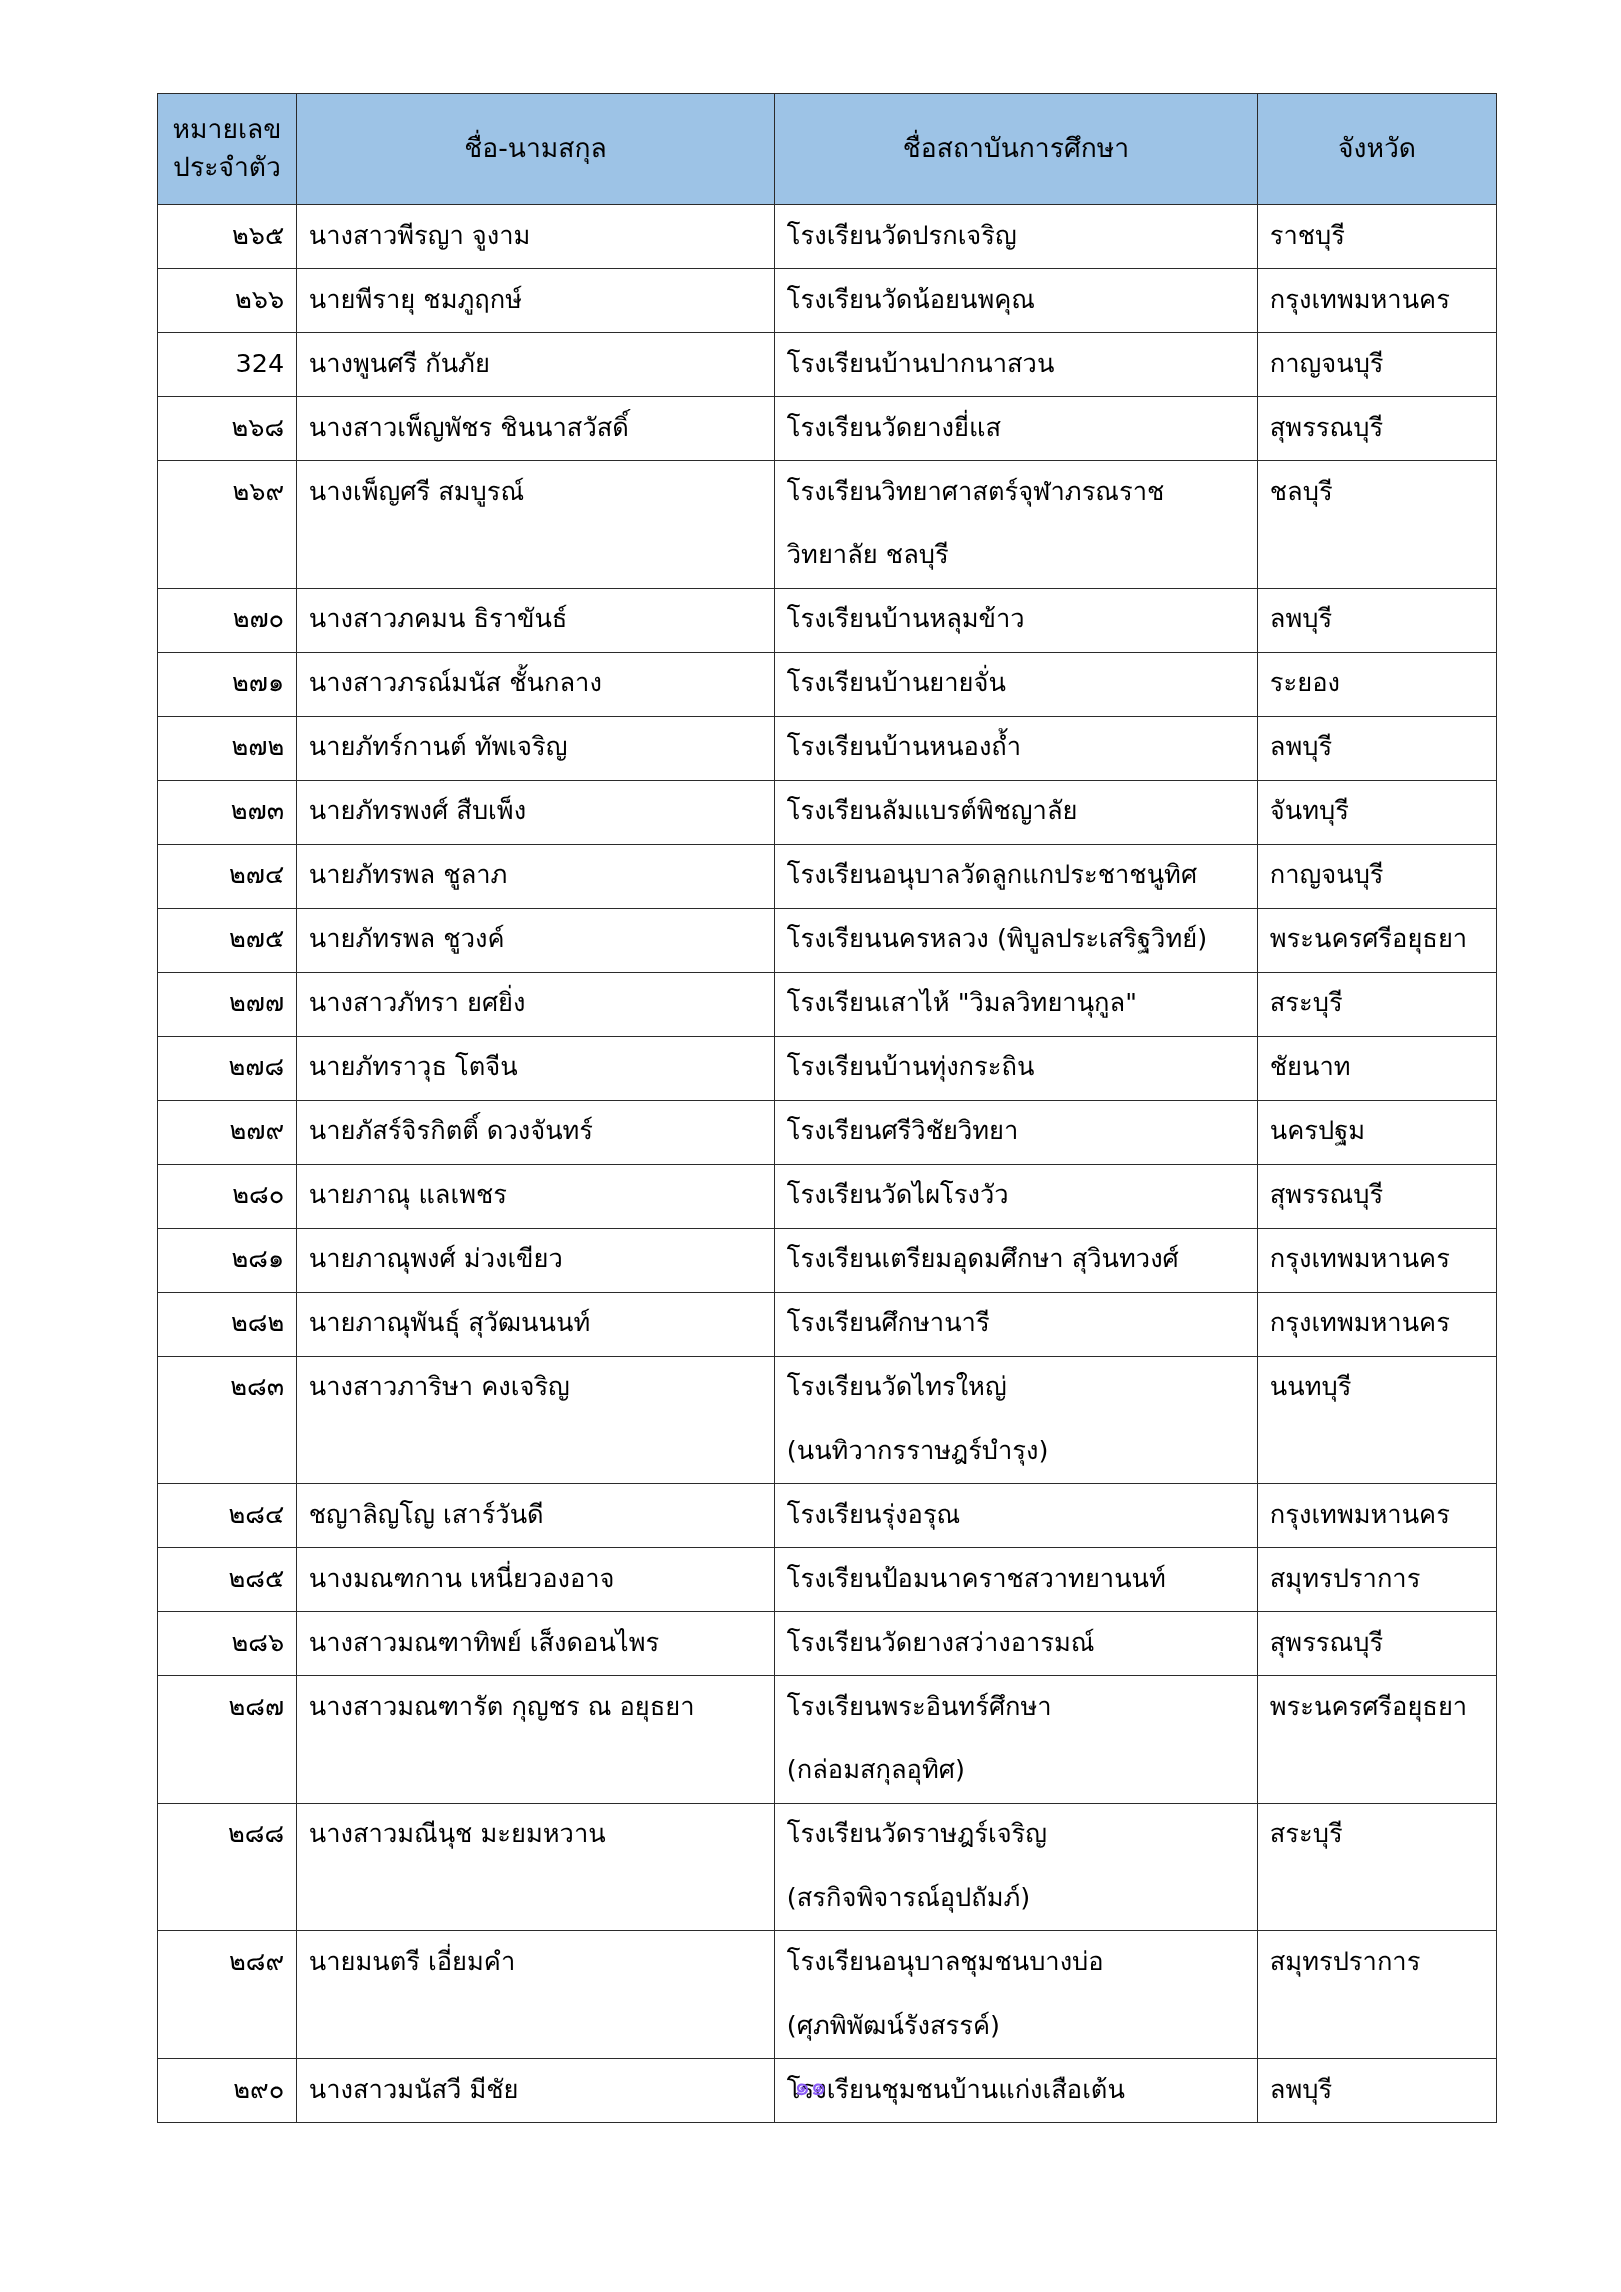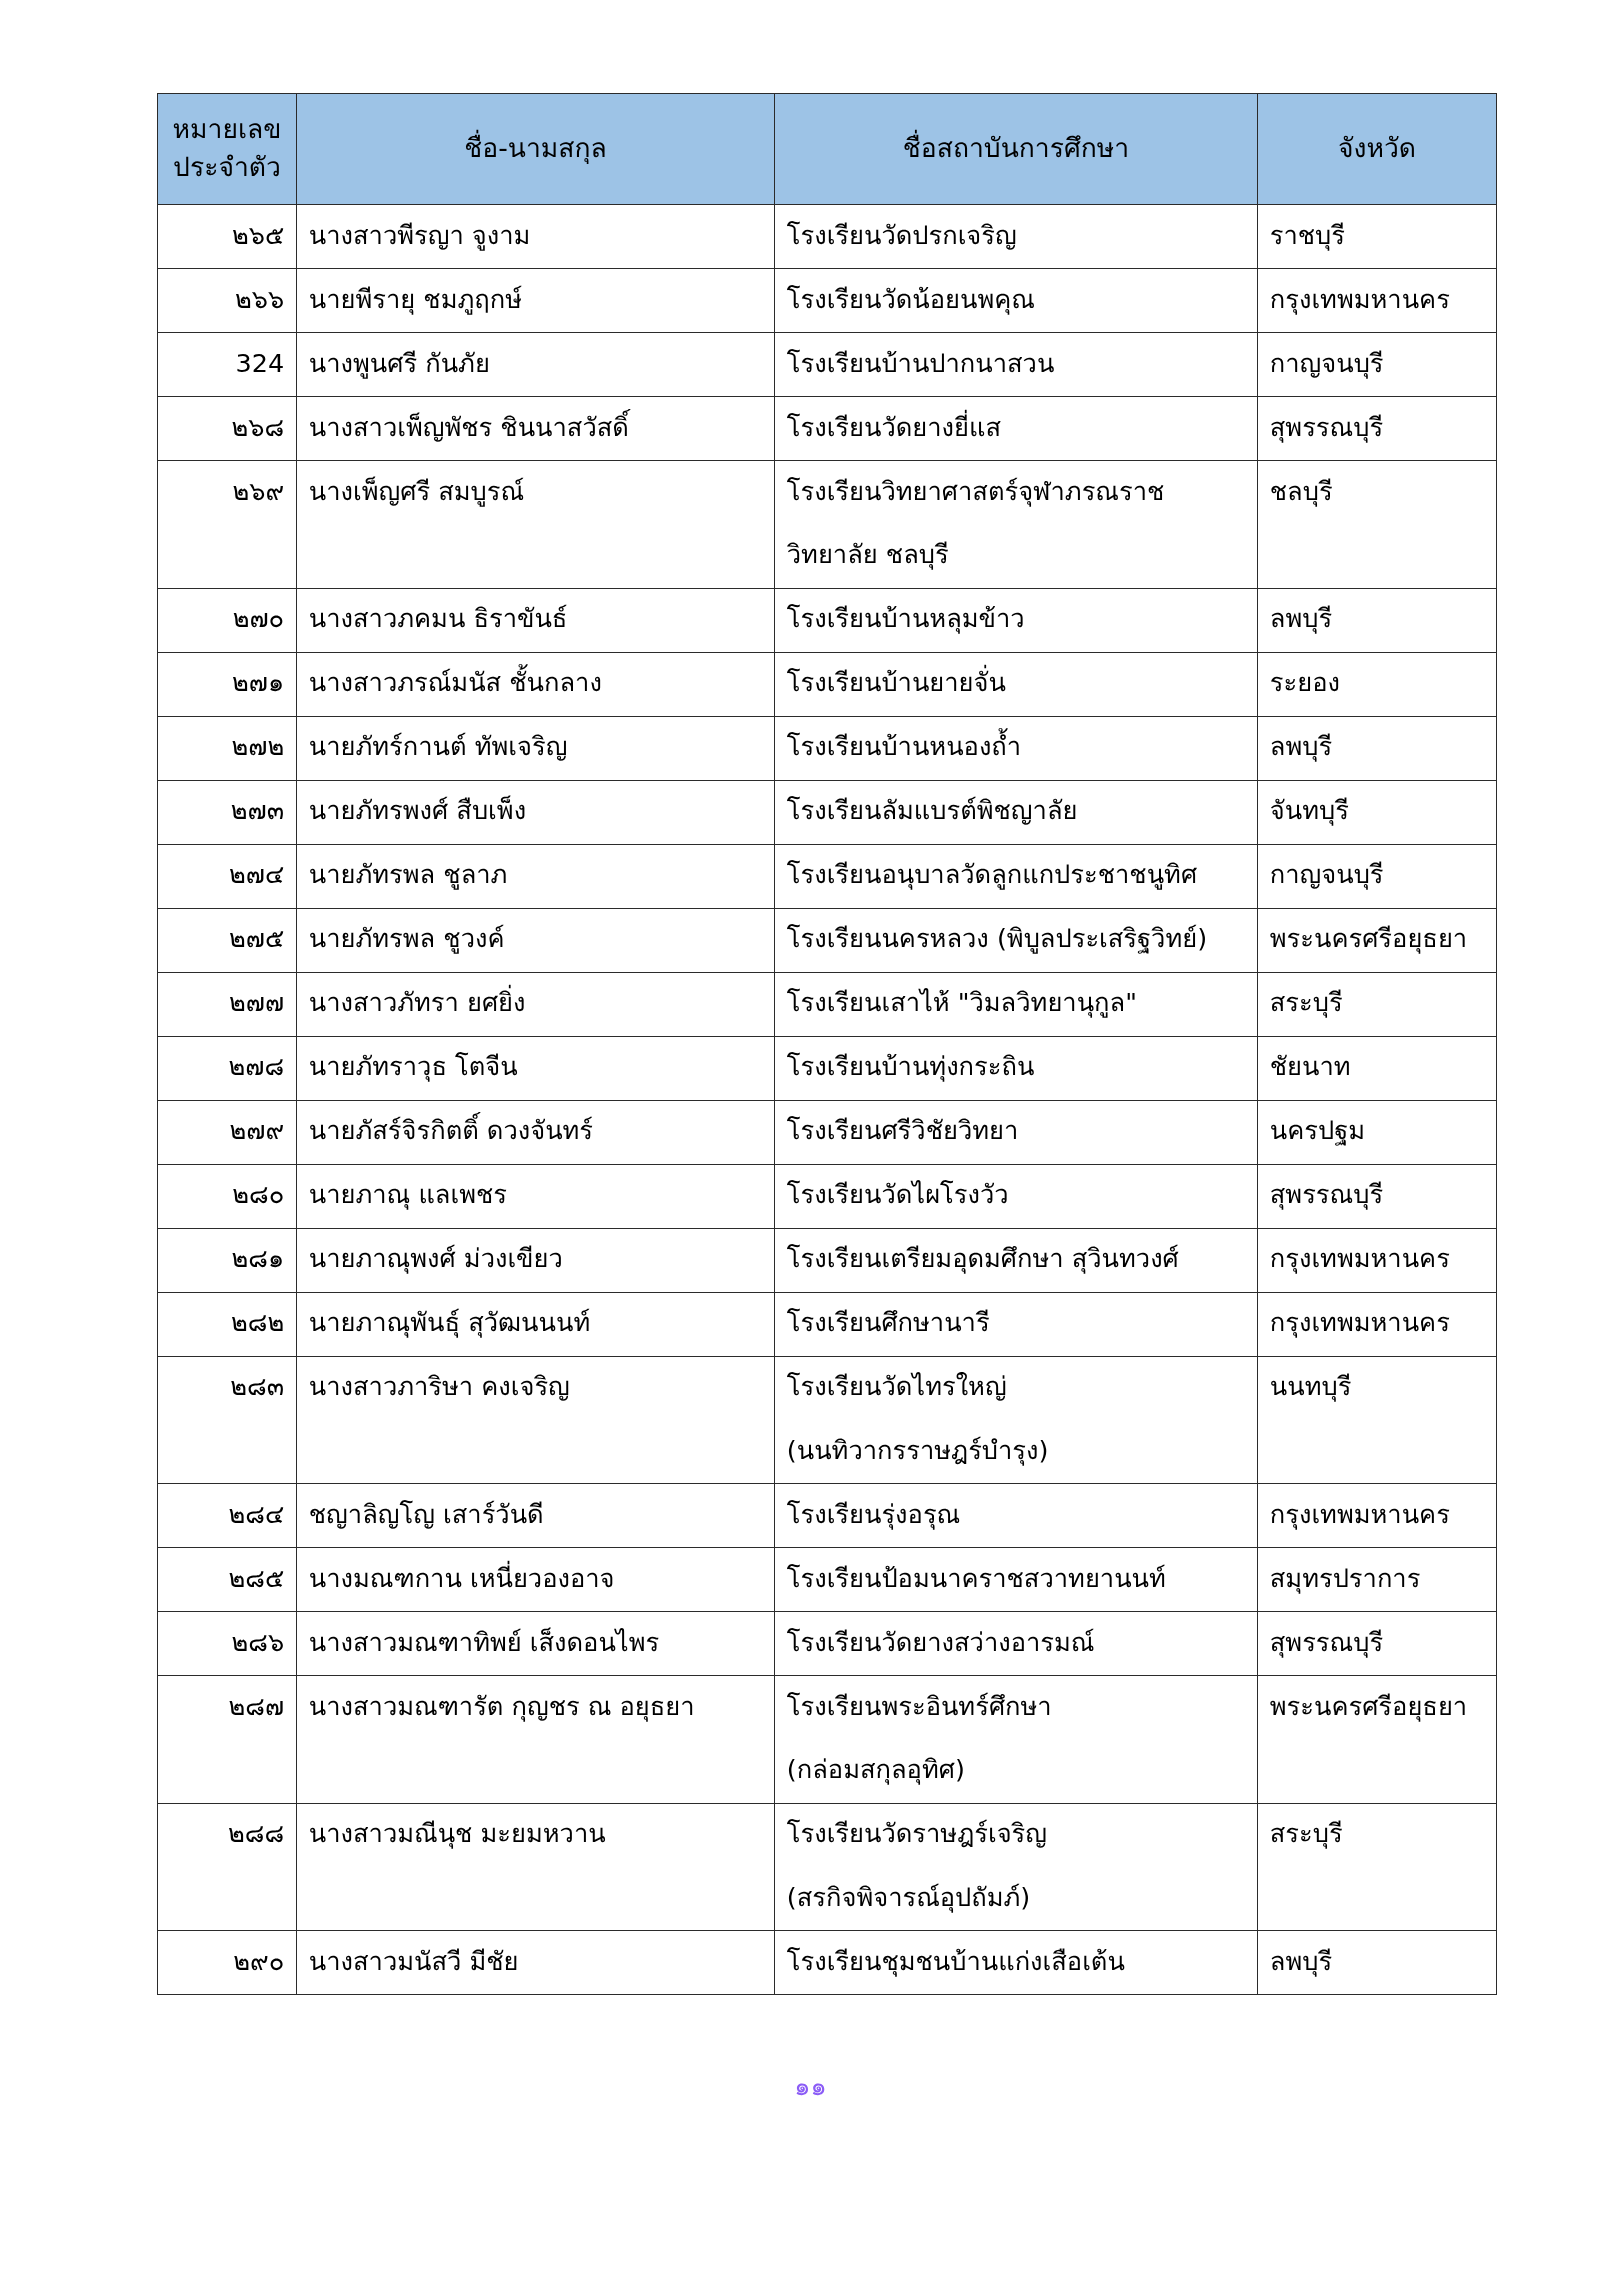--- a/index.html
+++ b/index.html
@@ -260,20 +260,26 @@
             <td class="cell-inst"><span>โรงเรียนพระอินทร์ศึกษา</span><span class="line2">(กล่อมสกุลอุทิศ)</span></td>
             <td class="cell-prov">พระนครศรีอยุธยา</td>
           </tr>
           <tr>
             <td class="cell-id">๒๘๘</td>
             <td class="cell-name">นางสาวมณีนุช มะยมหวาน</td>
             <td class="cell-inst"><span>โรงเรียนวัดราษฎร์เจริญ</span><span class="line2">(สรกิจพิจารณ์อุปถัมภ์)</span></td>
             <td class="cell-prov">สระบุรี</td>
           </tr>
           <tr>
+            <td class="cell-id">๒๘๙</td>
+            <td class="cell-name">นายมนตรี  เอี่ยมคำ</td>
+            <td class="cell-inst"><span>โรงเรียนอนุบาลชุมชนบางบ่อ</span><span class="line2">(ศุภพิพัฒน์รังสรรค์)</span></td>
+            <td class="cell-prov">สมุทรปราการ</td>
+          </tr>
+          <tr>
             <td class="cell-id">๒๙๐</td>
             <td class="cell-name">นางสาวมนัสวี  มีชัย</td>
             <td class="cell-inst"><span>โรงเรียนชุมชนบ้านแก่งเสือเต้น</span></td>
             <td class="cell-prov">ลพบุรี</td>
           </tr>
         </tbody>
     </table>
   </div>
 
   <div class="page-number">๑๑</div>

